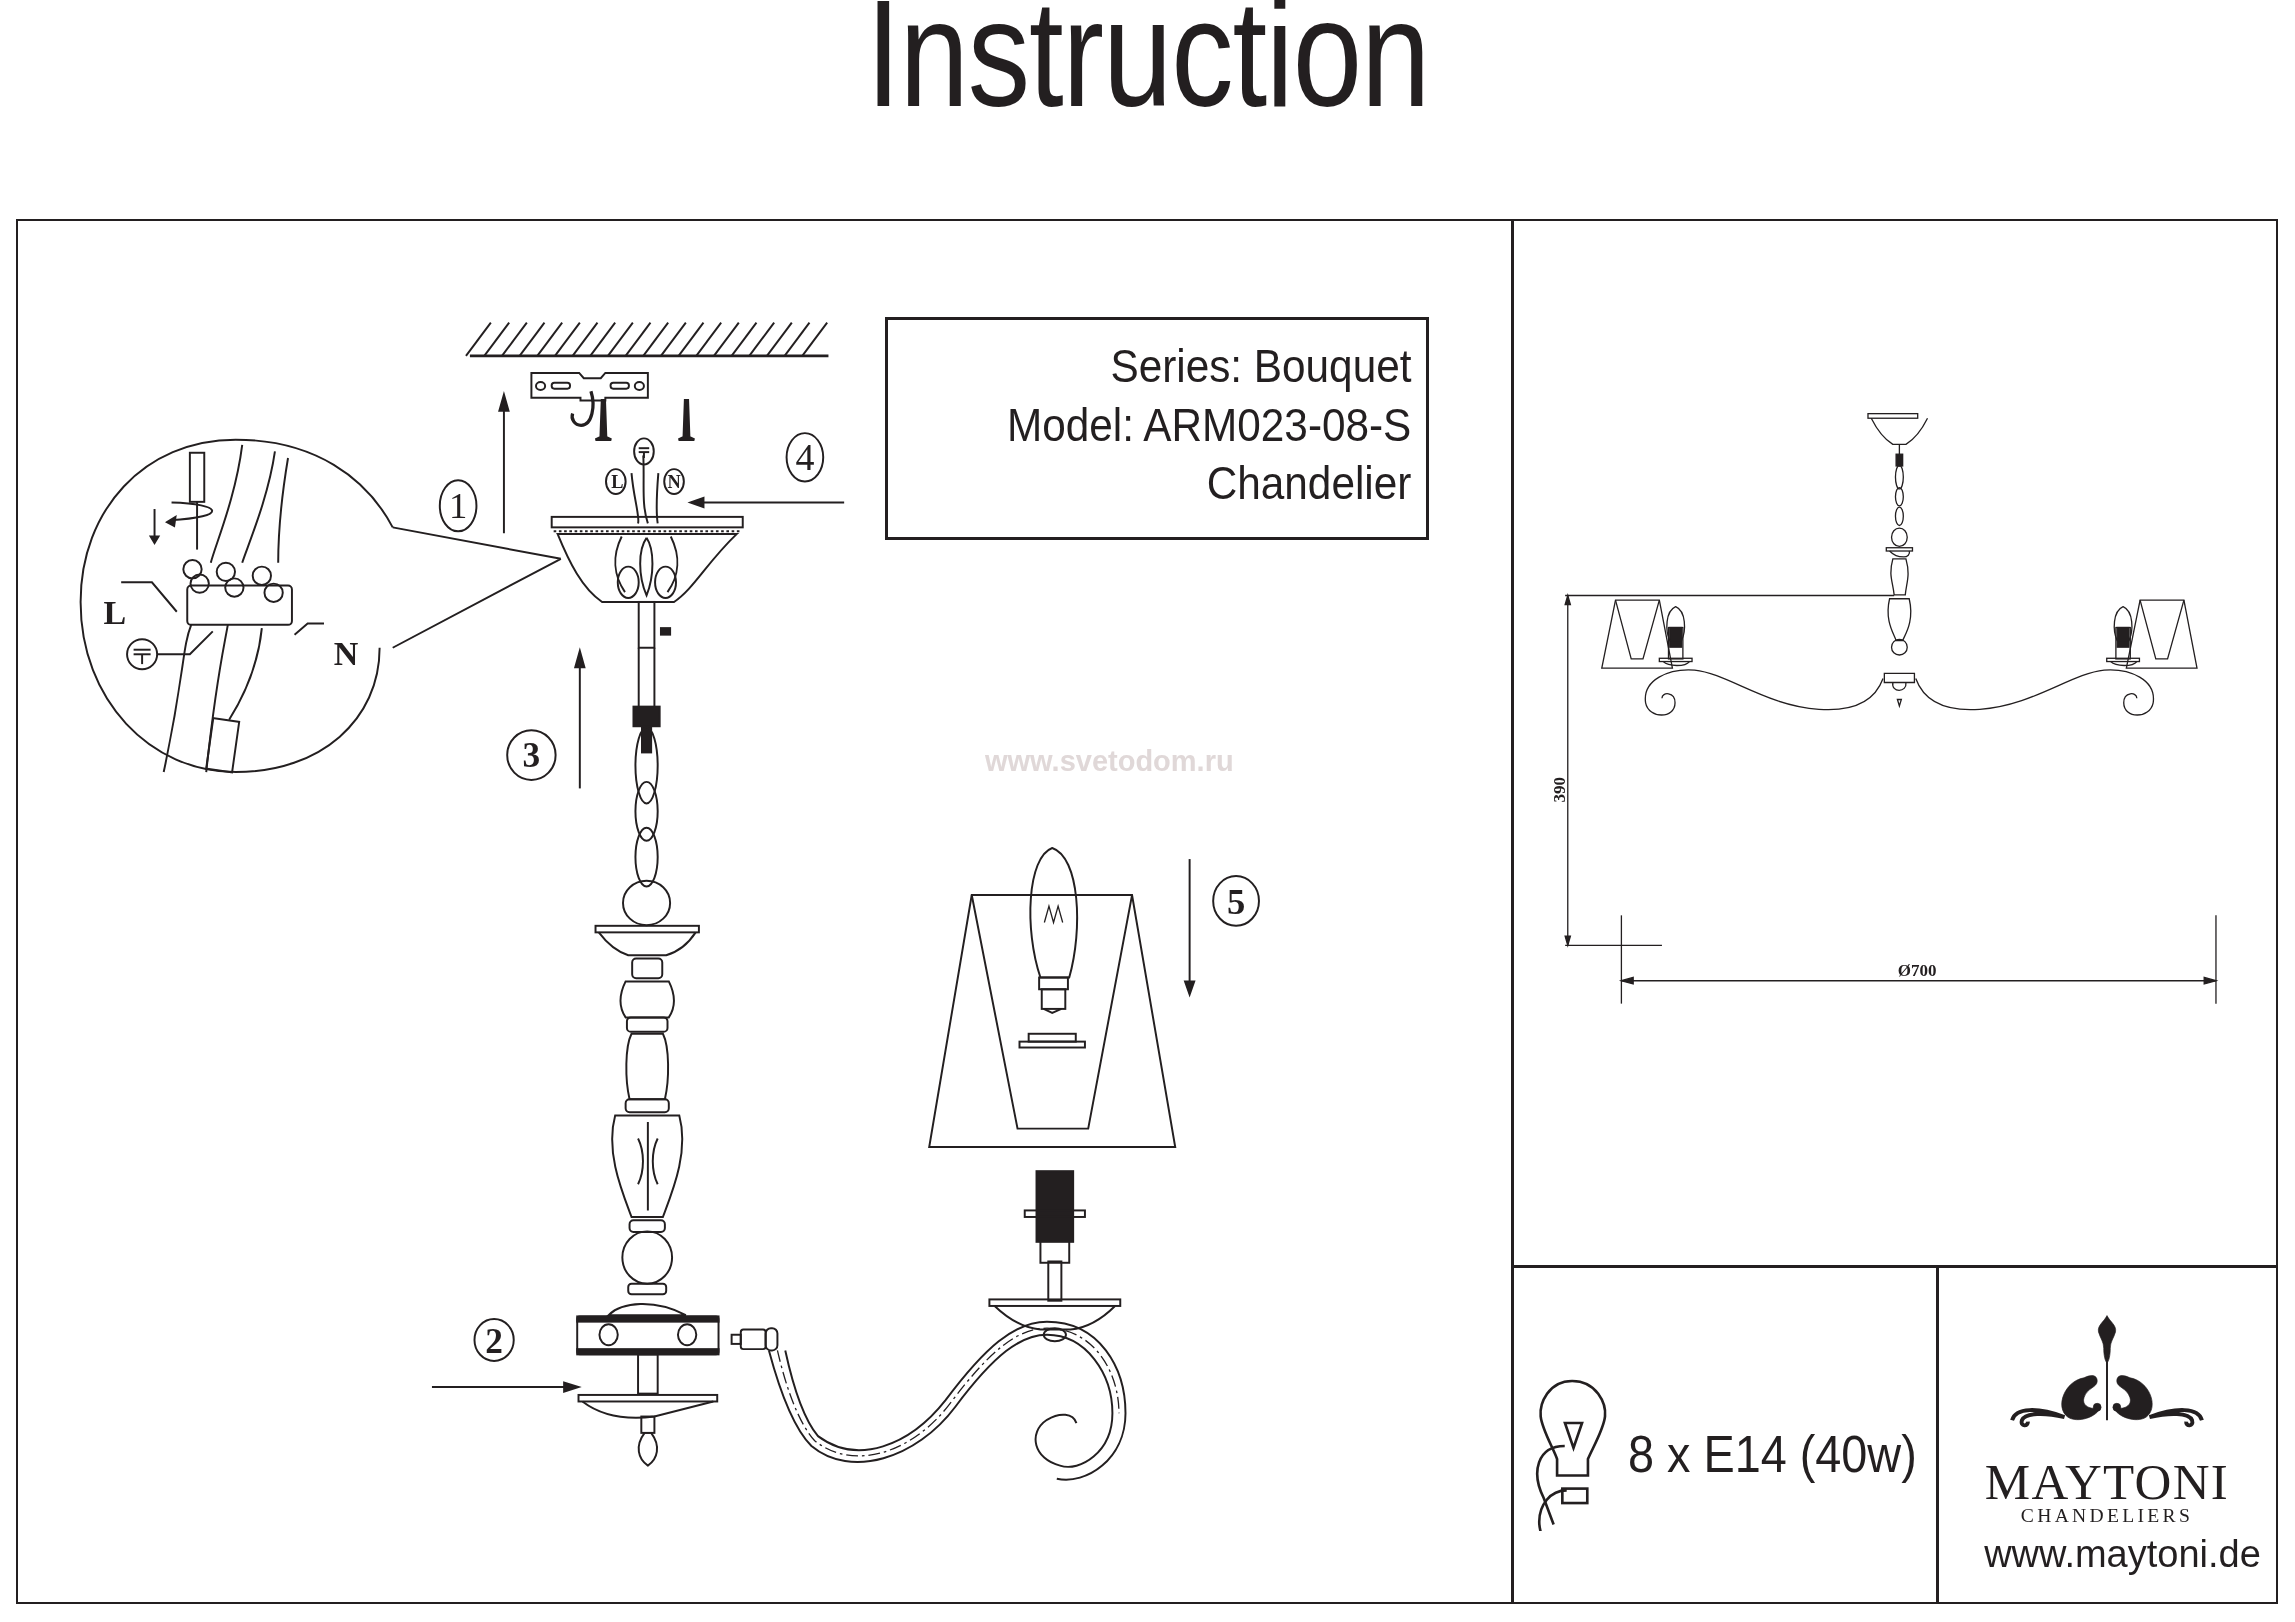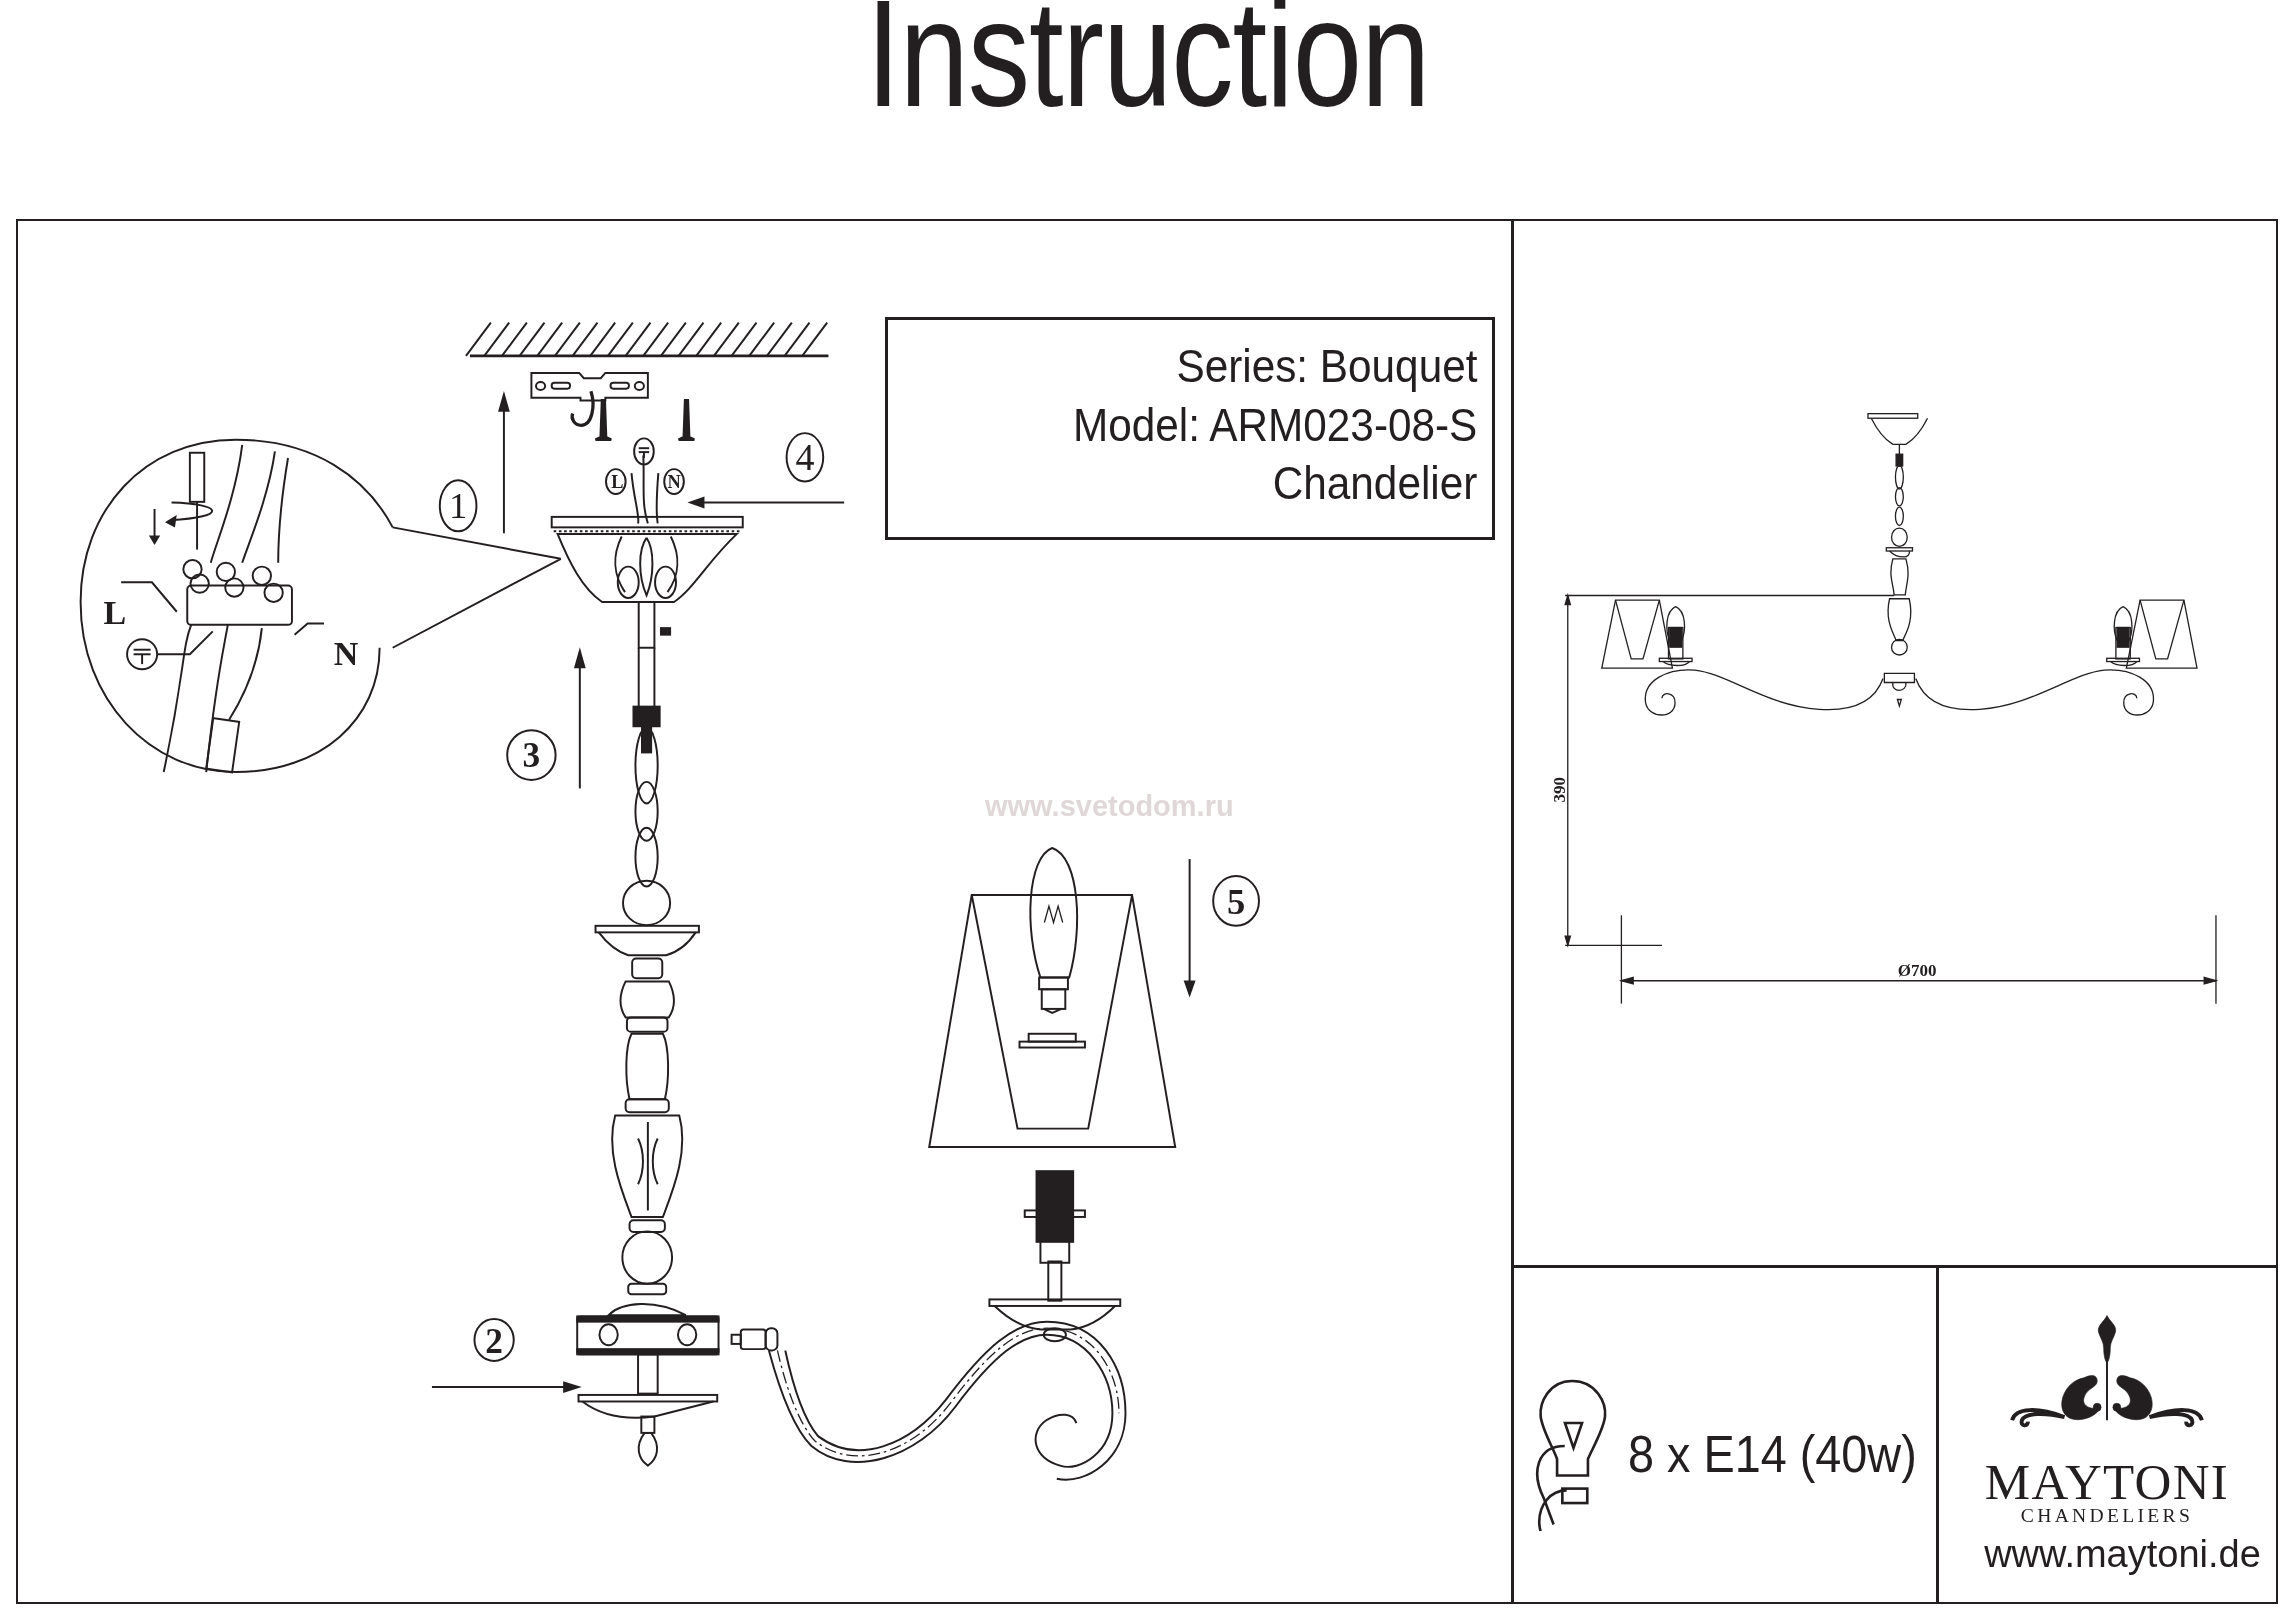--- a/index.html
+++ b/index.html
@@ -2,23 +2,23 @@
 <html style="font-size:10.5px"><head>
 <meta charset="utf-8">
 <style>
   html,body{margin:0;padding:0;background:#fff;}
   body{width:2295px;height:1623px;position:relative;overflow:hidden;font-family:"Liberation Sans",sans-serif;color:#231f20;}
   .abs{position:absolute;}
   #title{left:0;top:-25px;width:2295px;text-align:center;font-size:152px;line-height:157px;letter-spacing:-1.3px;transform:scaleX(0.82);transform-origin:1148px 0;white-space:nowrap;}
   #frame{left:16.4px;top:219px;width:2258px;height:1381px;border:2.6px solid #231f20;box-sizing:content-box;}
   .vline{background:#231f20;width:3.3px;}
   .hline{background:#231f20;height:3.3px;}
-  #info-box{left:885px;top:317px;width:610px;height:223px;border:3.3px solid #231f20;box-sizing:border-box;}
+  #info-box{left:885px;top:317px;width:544px;height:223px;border:3.3px solid #231f20;box-sizing:border-box;}
   #info-box .ln{position:absolute;right:14.4px;font-size:47px;line-height:52px;white-space:nowrap;transform:scaleX(0.9);transform-origin:right center;}
-  #watermark{left:985px;top:790px;font-size:29px;font-weight:bold;color:#e0d8d8;letter-spacing:0px;}
+  #watermark{left:985px;top:745px;font-size:29px;font-weight:bold;color:#e0d8d8;letter-spacing:0px;}
   #bulb-spec{left:1628px;top:1425px;font-size:52px;line-height:59px;white-space:nowrap;transform:scaleX(0.9);transform-origin:left center;}
   #brand-name{left:1937px;top:1456px;width:340px;text-align:center;font-family:"Liberation Serif",serif;font-size:51px;line-height:52px;letter-spacing:1.3px;}
   #brand-sub{left:1937px;top:1505px;width:340px;text-align:center;font-family:"Liberation Serif",serif;font-size:19.6px;letter-spacing:3.3px;}
   #brand-url{left:1937px;top:1531px;width:371px;text-align:center;font-size:38px;line-height:46px;}
   svg text{font-family:"Liberation Serif",serif;}
 </style>
 </head>
 <body>
 
 <div id="title" class="abs">Instruction</div>

